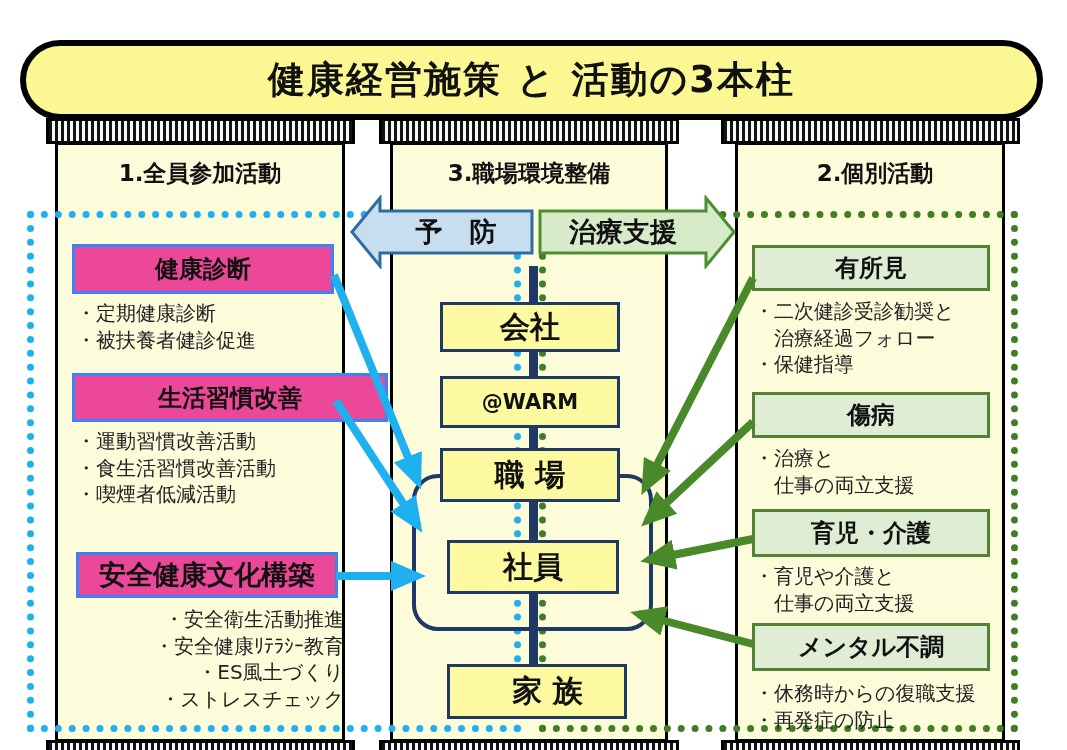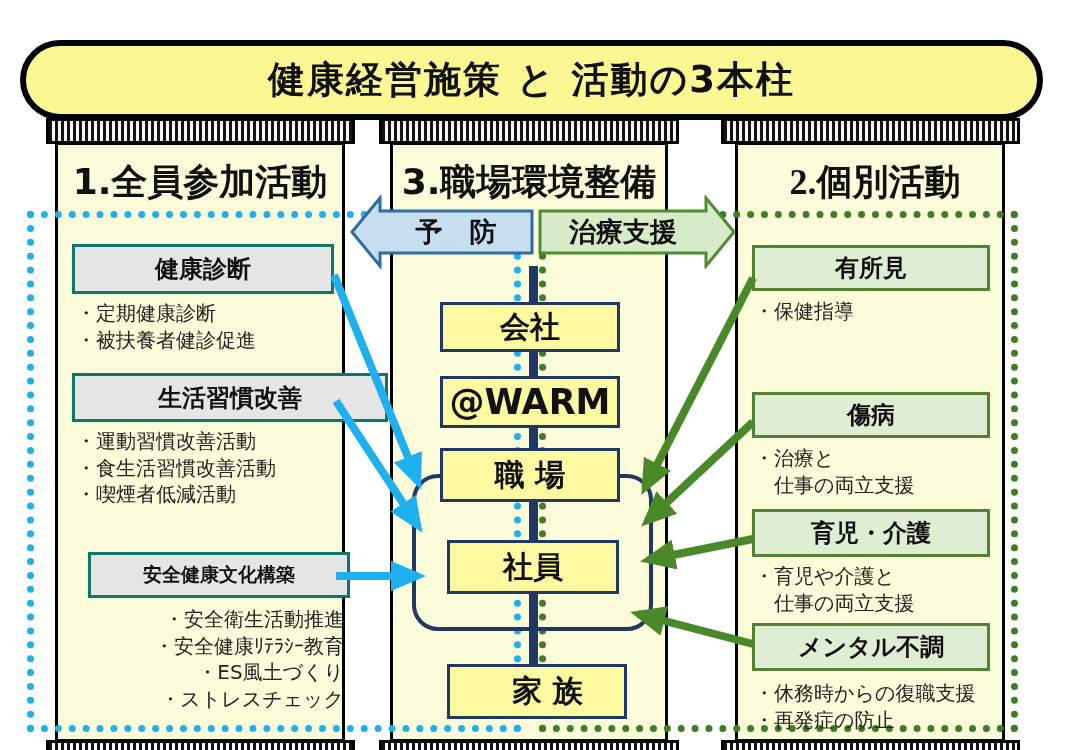--- a/index.html
+++ b/index.html
@@ -21,54 +21,54 @@
   .capTop { top:86px; } .capBot { top:708px; }
 
   
   .pillar { position:absolute; top:110px; height:600px; background:#FCFBDA;
     border:3px solid #000; z-index:1; }
   .pillarL { left:55px;  width:290px; }
   .pillarM { left:390px; width:278px; }
   .pillarR { left:735px; width:270px; }
 
   .pillar-heading { position:absolute; top:126px; z-index:4; text-align:center;
-    font-size:36px; font-weight:bold; color:#111; }
+    font-size:23px; font-weight:bold; color:#111; }
   .headL { left:55px;  width:290px; }
   .headM { left:390px; width:278px; }
-  .headR { left:735px; width:280px;font-family:Liberation Serif, serif; }
+  .headR { left:735px; width:280px; }
 
   
   .dotted { position:absolute; z-index:2; background:transparent; }
   .dotted-blue  { left:27px;  top:179px; width:494px; height:521px; border:7px dotted #1FB0F0; }
   .dotted-green { left:539px; top:179px; width:479px; height:521px; border:7px dotted #3F7E23; }
 
   
   .spine { position:absolute; left:529px; top:234px; width:9px; height:428px;
     background:#1F3864; z-index:3; }
   .enclosure { position:absolute; left:412px; top:442px; width:241px; height:157px;
     border:4px solid #1F3864; border-radius:26px; z-index:3; }
 
   
   .node { position:absolute; background:#FCF9A0; border:3px solid #1F3864; z-index:4;
     display:flex; align-items:center; justify-content:center;
     font-size:30px; font-weight:bold; color:#111; }
   .node-company   { left:440px; top:270px; width:180px; height:50px; }
-  .node-warm      { left:440px; top:344px; width:180px; height:52px; font-size:35px; }
+  .node-warm      { left:440px; top:344px; width:180px; height:52px; font-size:21px; }
   .node-workplace { left:440px; top:416px; width:180px; height:54px; }
   .node-employee  { left:447px; top:508px; width:172px; height:54px; }
   .node-family    { left:447px; top:632px; width:180px; height:55px;padding-left:21px; }
 
   
   .sbox { position:absolute; z-index:4; display:flex; align-items:center; justify-content:center;
     font-size:24px; font-weight:bold; color:#111; }
-  .sbox-blue  { background:#e5e5e5; border:3px solid #0f766e; }
+  .sbox-blue  { background:#ec4899; border:3px solid #3b82f6; }
   .sbox-green { background:#DEEDD3; border:3px solid #548235; }
   .lb0 { left:72px; top:212px; width:262px; height:50px; }
   .lb1 { left:72px; top:341px; width:316px; height:49px; }
-  .lb2 { left:88px; top:520px; width:262px; height:46px; font-size:19px; }
+  .lb2 { left:76px; top:520px; width:262px; height:46px; font-size:27px; }
   .rb0 { left:752px; top:213px; width:238px; height:46px; }
   .rb1 { left:752px; top:360px; width:238px; height:46px; }
   .rb2 { left:752px; top:477px; width:238px; height:48px; }
   .rb3 { left:752px; top:591px; width:238px; height:48px; }
 
   
   .bullets { position:absolute; z-index:4; font-size:20px; line-height:26.5px;
     color:#222; white-space:nowrap; }
   .blkL { left:76px; width:268px; }
   .blkR { left:754px; width:252px; }
@@ -139,20 +139,22 @@
   <div class="sbox sbox-blue lb2">安全健康文化構築</div>
   <div class="bullets blkL lk2">
     <div>・安全衛生活動推進</div>
     <div>・安全健康ﾘﾃﾗｼｰ教育</div>
     <div>・ES風土づくり</div>
     <div>・ストレスチェック</div>
   </div>
 
   <div class="sbox sbox-green rb0">有所見</div>
   <div class="bullets blkR rk0">
+    <div>・二次健診受診勧奨と</div>
+    <div>　治療経過フォロー</div>
     <div>・保健指導</div>
   </div>
 
   <div class="sbox sbox-green rb1">傷病</div>
   <div class="bullets blkR rk1">
     <div>・治療と</div>
     <div>　仕事の両立支援</div>
   </div>
 
   <div class="sbox sbox-green rb2">育児・介護</div>

